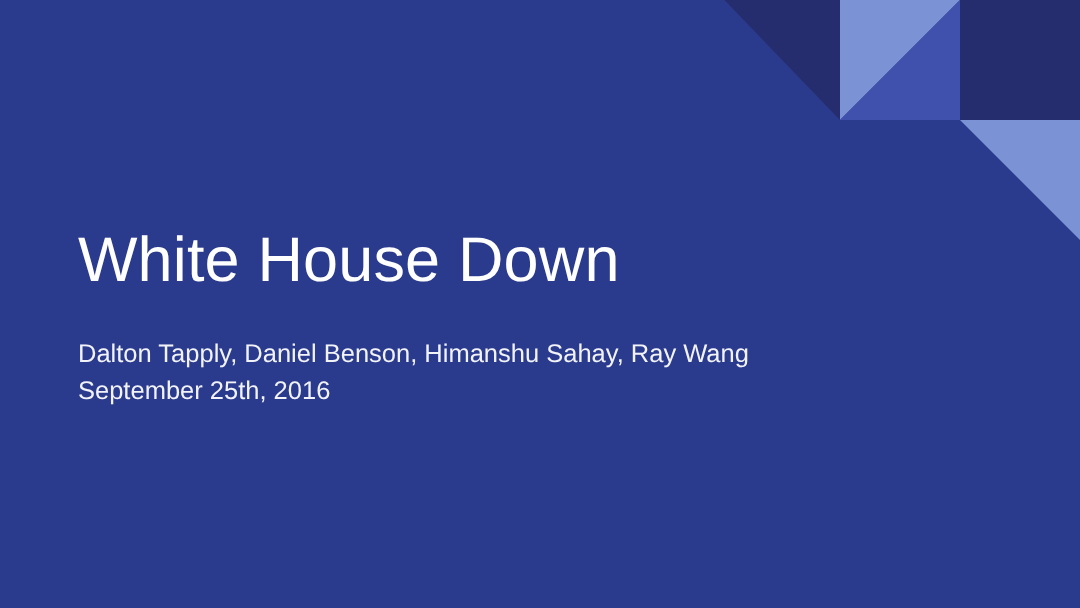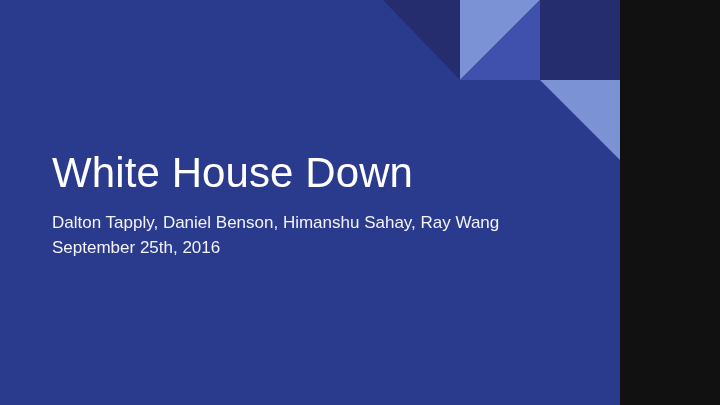--- a/index.html
+++ b/index.html
@@ -3,21 +3,21 @@
 <meta charset="utf-8">
 <title>White House Down</title>
 <style>
   html, body {
     margin: 0;
     padding: 0;
     background: #111;
   }
   #slide {
     position: relative;
-    width: 620px;
+    width: 720px;
     height: 405px;
     overflow: hidden;
     font-family: "Liberation Sans", "DejaVu Sans", sans-serif;
     -webkit-font-smoothing: antialiased;
   }
   #slide-background {
     position: absolute;
     inset: 0;
     width: 100%;
     height: 100%;
@@ -46,21 +46,21 @@
     white-space: nowrap;
   }
   .subtitle-line {
     font-size: 17px;
     font-weight: 400;
     line-height: 25px;
     color: #f2f3f8;
     white-space: nowrap;
   }
   #subtitle-block {
-    margin-top: 12px;
+    margin-top: 25px;
   }
 </style>
 </head>
 <body>
 
 <div id="slide">
 
   <div id="slide-background" style="background:#2a3a8c;"></div>
 
   <svg id="decor-svg" viewBox="0 0 720 405" width="720" height="405" preserveAspectRatio="none" shape-rendering="geometricPrecision">

